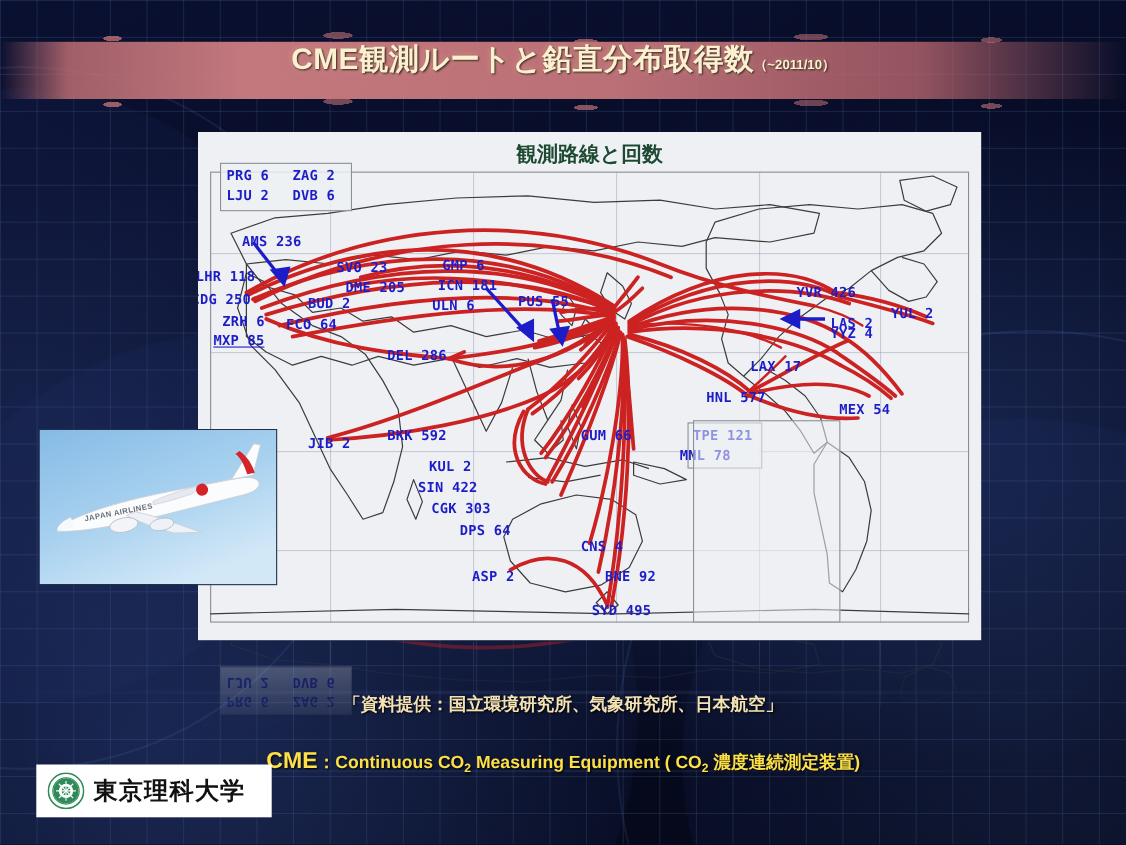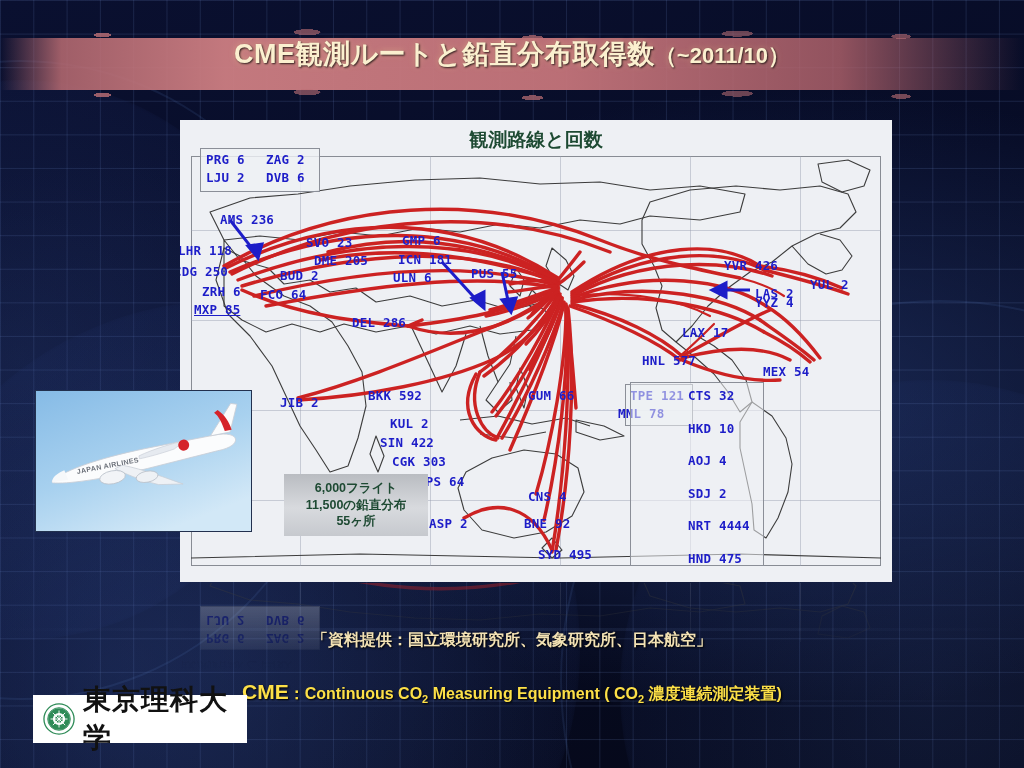--- a/index.html
+++ b/index.html
@@ -39,21 +39,21 @@
           radial-gradient(ellipse 22px 5px at 30% 30%, rgba(190,112,118,.6) 0 60%, transparent 61%),
           radial-gradient(ellipse 18px 4px at 52% 70%, rgba(190,112,118,.7) 0 60%, transparent 61%),
           radial-gradient(ellipse 26px 5px at 72% 40%, rgba(190,112,118,.55) 0 60%, transparent 61%),
           radial-gradient(ellipse 16px 4px at 88% 60%, rgba(190,112,118,.6) 0 60%, transparent 61%);}
   #band:before{top:-10px;}
   #band:after{bottom:-12px;}
   #title{position:absolute;left:0;top:36px;width:1024px;text-align:center;
          color:#fbf0cf;font-size:27px;font-weight:bold;letter-spacing:.5px;
          text-shadow:1px 1px 2px rgba(0,0,0,.75), 0 0 6px rgba(255,220,150,.35);
          white-space:nowrap;}
-  #title .sub{font-size:22px;letter-spacing:0;}
+  #title .sub{font-size:12px;letter-spacing:0;}
   
   #mapwrap{position:absolute;left:180px;top:120px;width:712px;height:462px;}
   #map{position:absolute;inset:0;background:#eef0f4;overflow:hidden;}
   #mapinner{position:absolute;inset:0;}
   #maprect{position:absolute;left:11px;top:36px;width:690px;height:410px;
            border:1px solid #888c94;box-sizing:border-box;}
   .mgrid{position:absolute;background:rgba(150,158,175,.45);}
   #chartTitle{position:absolute;left:0;top:7px;width:712px;text-align:center;
        font-size:19px;font-weight:bold;color:#1e4a33;
        text-shadow:0 1px 0 rgba(255,255,255,.6);}
@@ -78,21 +78,21 @@
   #credit{position:absolute;left:0;top:630px;width:1024px;text-align:center;
         color:#f3e2b4;font-size:16px;font-weight:bold;
         text-shadow:1px 1px 2px #000;}
   #cme{position:absolute;left:0;top:680px;width:1024px;text-align:center;
         color:#fde047;font-size:16px;font-weight:bold;text-shadow:1px 1px 2px #000;}
   #cme .big{font-size:21px;}
   #cme sub{font-size:11px;}
   
   #logo{position:absolute;left:33px;top:695px;width:214px;height:48px;background:#fff;
         display:flex;align-items:center;gap:8px;padding-left:10px;box-sizing:border-box;}
-  #logo .name{font-size:28px;color:#111;font-weight:bold;letter-spacing:1px;}
+  #logo .name{font-size:22px;color:#111;font-weight:bold;letter-spacing:1px;}
 </style>
 </head>
 <body>
 
 <div id="bg">
   <div id="grid"></div>
   <div class="arcfill" style="left:-260px;top:80px;width:560px;height:560px;"></div>
   <div class="arcfill" style="left:-120px;top:300px;width:700px;height:700px;"></div>
   <div class="arcfill" style="left:620px;top:380px;width:620px;height:620px;"></div>
   <div class="arc" style="left:-300px;top:60px;width:640px;height:640px;"></div>
@@ -277,58 +277,45 @@
           <div class="lab" style="left: 100px; top: 148px;">BUD 2</div>
           <div class="lab" style="left: 80px; top: 167px;">FCO 64</div>
           <div class="lab" style="left: 126px; top: 115px;">SVO 23</div>
           <div class="lab" style="left: 118px; top: 133px; padding-left: 16px;">DME 205</div>
           <div class="lab" style="left: 222px; top: 113px;">GMP 6</div>
           <div class="lab" style="left: 218px; top: 132px;">ICN 181</div>
           <div class="lab" style="left: 213px; top: 150px;">ULN 6</div>
           <div class="lab" style="left: 291px; top: 146px; text-align: center;">PUS 55</div>
           <div class="lab" style="left: 172px; top: 195px;">DEL 286</div>
           <div class="lab" style="left: 100px; top: 275px;">JIB 2</div>
-          <div class="lab" style="left: 188px; top: 268px;">BKK 592</div>
+          <div class="lab" style="left: 172px; top: 268px;">BKK 592</div>
           <div class="lab" style="left: 210px; top: 296px;">KUL 2</div>
           <div class="lab" style="left: 200px; top: 315px;">SIN 422</div>
           <div class="lab" style="left: 212px; top: 334px;">CGK 303</div>
           <div class="lab" style="left: 238px; top: 354px;">DPS 64</div>
           <div class="lab" style="left: 348px; top: 268px;">GUM 66</div>
           <div class="lab" style="left: 348px; top: 369px;">CNS 4</div>
           <div class="lab" style="left: 249px; top: 396px;">ASP 2</div>
-          <div class="lab" style="left: 344px; top: 396px;">BNE 92</div>
+          <div class="lab" style="left: 370px; top: 396px;">BNE 92</div>
           <div class="lab" style="left: 358px; top: 427px;">SYD 495</div>
           <div class="lab" style="left: 462px; top: 233px;">HNL 577</div>
           <div class="lab" style="left: 544px; top: 138px;">YVR 426</div>
           <div class="lab" style="left: 630px; top: 157px;">YUL 2</div>
           <div class="lab" style="left: 575px; top: 175px;">YYZ 4</div>
           <div class="lab" style="left: 575px; top: 166px;">LAS 2</div>
           <div class="lab" style="left: 502px; top: 205px;">LAX 17</div>
           <div class="lab" style="left: 583px; top: 244px;">MEX 54</div>
         </div>
 
       <div class="box" style="left:445px;top:264px;width:66px;height:40px;"></div>
       <div class="lab" style="left:450px;top:268px;"><span>TPE</span> <span>121</span></div>
       <div class="lab" style="left:438px;top:286px;"><span>MNL</span> <span>78</span></div>
 
       <div class="box" style="left:450px;top:262px;width:132px;height:182px;background:rgba(238,240,244,.55);"></div>
-      <div id="jpRight" style="position:absolute;left:508px;top:268px;">
-          <div class="lab" style="position: relative; left: 0px; top: 0px;">CTS 32</div>
-          <div class="lab" style="position: relative; left: 0px; top: 17.6px;">HKD 10</div>
-          <div class="lab" style="position: relative; left: 0px; top: 35.2px;">AOJ 4</div>
-          <div class="lab" style="position: relative; left: 0px; top: 52.8px;">SDJ 2</div>
-          <div class="lab" style="position: relative; left: 0px; top: 70.4px;">NRT 4444</div>
-          <div class="lab" style="position: relative; left: 0px; top: 88px;">HND 475</div>
-        </div>
-
-      <div class="statbox">
-        <div>6,000フライト</div>
-        <div>11,500の鉛直分布</div>
-        <div>55ヶ所</div>
-      </div>
+
     </div>
   </div>
 </div>
 
 <div id="reflect">
   <div class="rin" id="reflectInner">
       <div style="position: absolute; left: 0px; top: 0px; width: 712px; height: 462px;">
     <div>
       <div>観測路線と回数</div>
       <div></div>

